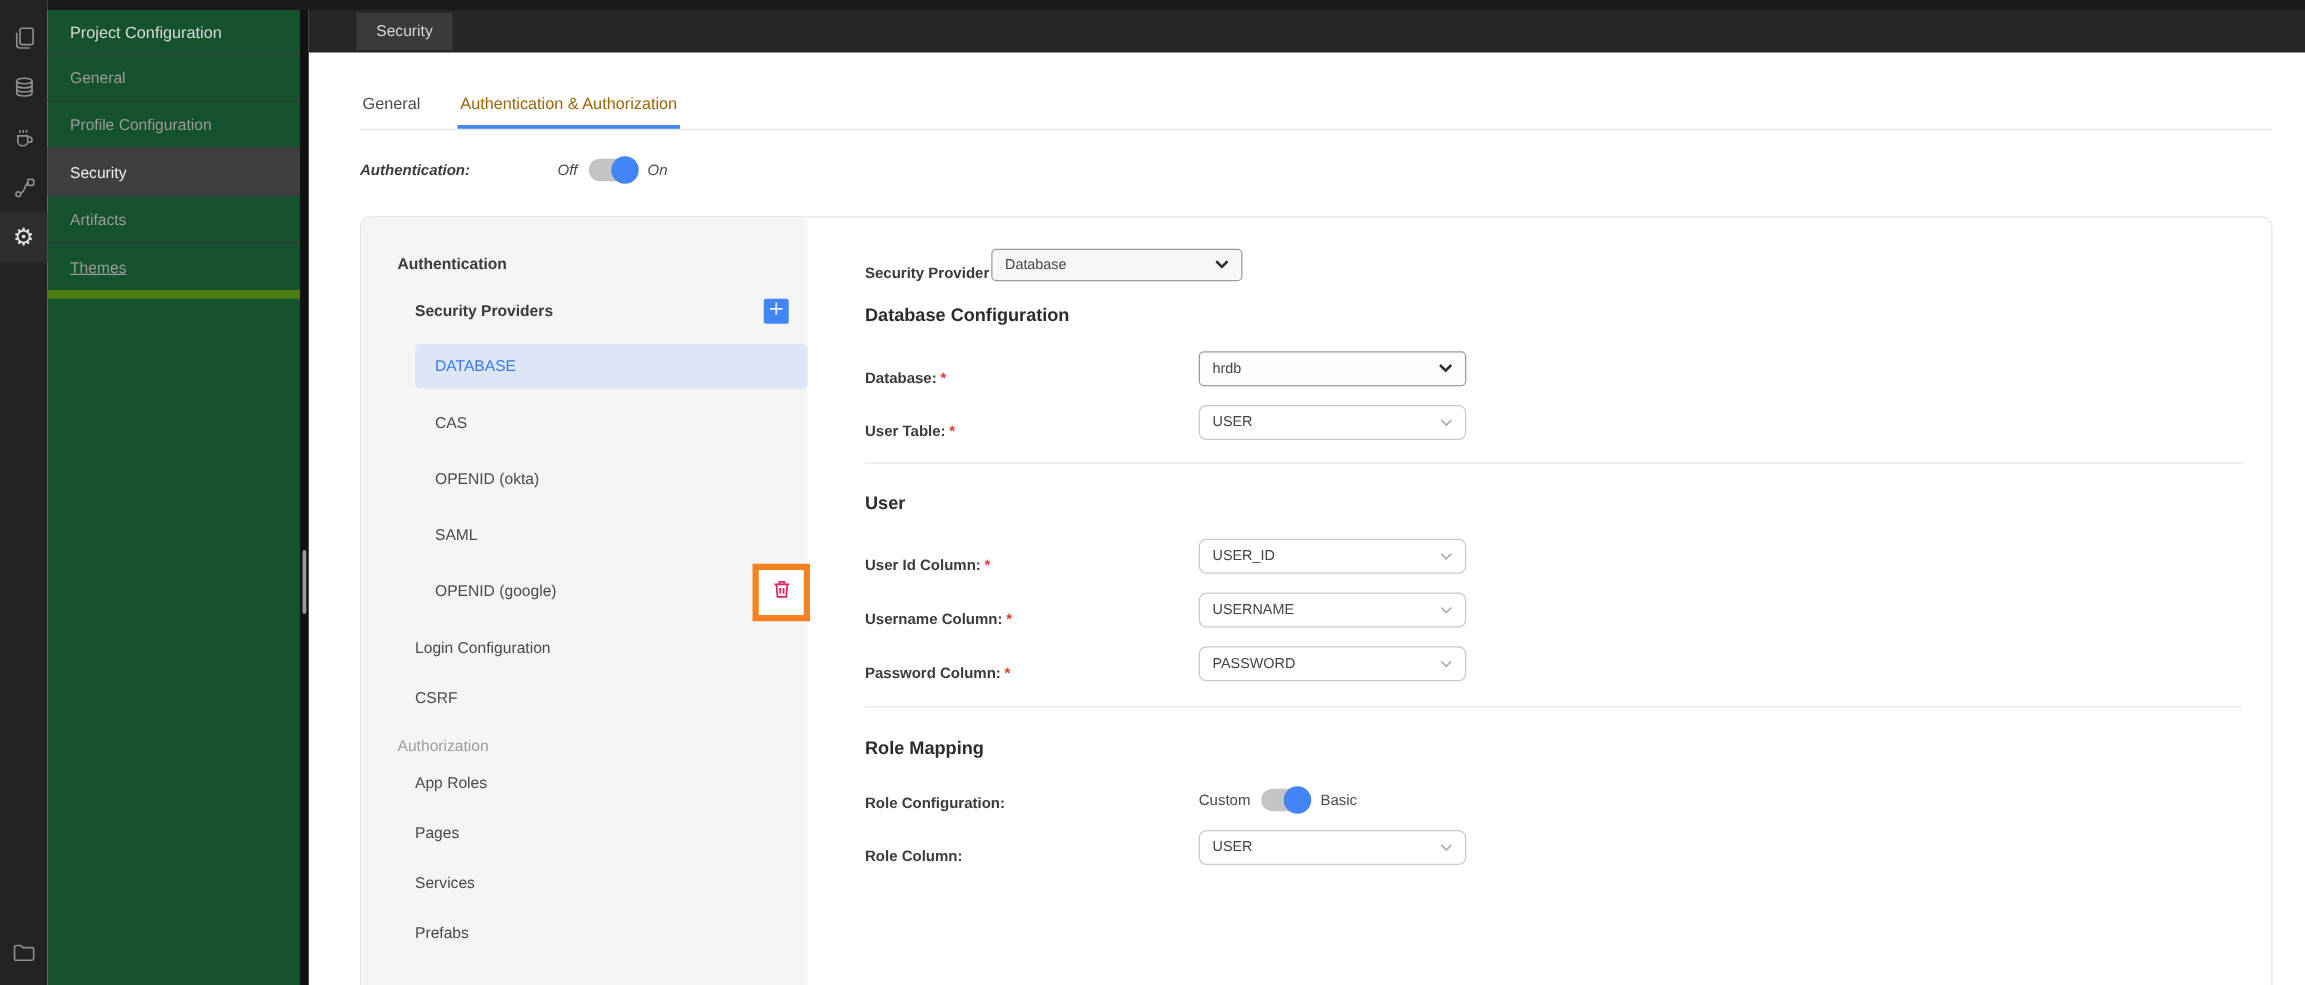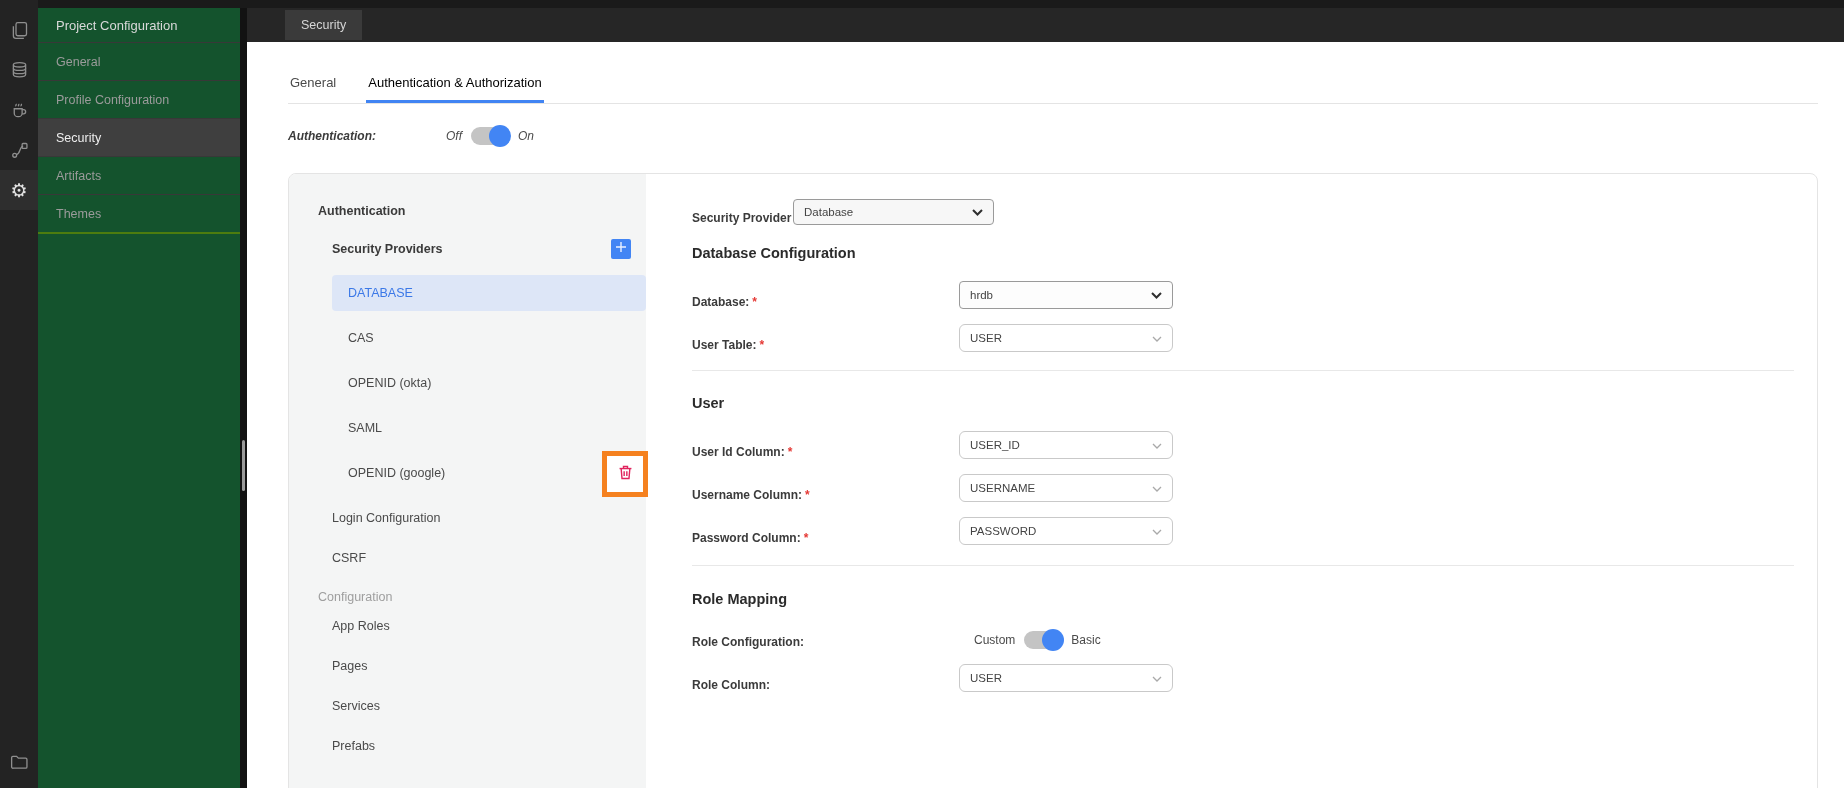--- a/index.html
+++ b/index.html
@@ -19,36 +19,36 @@
   .rail-icon svg{display:block;}
   .rail-icon.active{background:#2e2e2e;color:#e3e3e3;}
   .rail-icon.gear{font-size:19px;line-height:1;}
   .rail-bottom{margin-top:auto;margin-bottom:6px;}
 
   
   .sidebar{width:202px;background:#14532d;flex-shrink:0;}
   .sidebar-title{height:34px;margin-top:8px;display:flex;align-items:center;padding-left:18px;color:#d9d9d9;font-size:13px;}
   .sidebar-item{height:37px;display:flex;align-items:center;padding-left:18px;font-size:12.5px;color:#9b9b9b;border-top:1px solid #383838;cursor:pointer;}
   .sidebar-item.active{background:#3f3f3f;color:#eeeeee;}
-  .sidebar-item:last-child{border-bottom:2px solid #4d7c0f;}
+  .sidebar-item:last-child{border-bottom:7px solid #4d7c0f;text-decoration:underline;}
 
   
   .scroll-strip{width:7px;background:#121212;position:relative;flex-shrink:0;}
   .scroll-thumb{position:absolute;left:2px;top:440px;width:3px;height:51px;background:#9a9a9a;border-radius:2px;}
 
   
   .main{flex:1;display:flex;flex-direction:column;min-width:0;}
   .topbar{height:42px;background:#262626;position:relative;flex-shrink:0;}
   .topbar-tab{position:absolute;left:38px;top:10px;height:30px;padding:0 16px;background:#3a3a3a;color:#d6d6d6;font-size:12.5px;display:flex;align-items:center;cursor:pointer;}
   .content{flex:1;background:#fff;padding-left:41px;overflow:hidden;}
 
   
   .tabs{display:flex;gap:28px;margin-top:33px;width:1530px;border-bottom:1px solid #e4e4e4;}
   .tab{font-size:13px;color:#4a4a4a;padding:0 2px 10px;border-bottom:3px solid transparent;cursor:pointer;}
-  .tab.active{color:#000000;border-bottom-color:#4184f3;}
+  .tab.active{color:#a16207;border-bottom-color:#4184f3;}
 
   
   .auth-row{display:flex;align-items:center;margin-top:21px;height:22px;font-style:italic;}
   .auth-label{width:158px;font-size:12px;font-weight:bold;color:#3b3b3b;}
   .toggle-text{font-size:12px;color:#4a4a4a;}
   .switch{width:38px;height:18px;border-radius:9px;background:#c4c4c4;position:relative;margin:0 9px;cursor:pointer;flex-shrink:0;}
   .switch .knob{position:absolute;top:-2px;width:22px;height:22px;border-radius:50%;background:#4285f4;}
   .switch.on .knob{right:-2px;}
 
   
@@ -74,21 +74,21 @@
   .form-row.sp{margin-bottom:20px;}
   .form-label{width:267px;font-size:12px;font-weight:bold;color:#3b3b3b;flex-shrink:0;}
   .form-label.sp{width:101px;}
   .req{color:#e53935;margin-left:3px;}
   .section-title{font-size:14.5px;font-weight:bold;color:#2b2b2b;margin:6px 0 20px;}
   .divider{border:none;border-top:1px solid #e8e8e8;margin:18px 0 24px;}
   .divider.d2{margin:20px 0 25px;}
   .select{width:214px;height:28px;box-sizing:border-box;border:1px solid #c9c9c9;border-radius:6px;background:#fff;display:flex;align-items:center;justify-content:space-between;padding:0 10px;font-size:11.5px;color:#444;cursor:pointer;}
   .select.native{border-color:#9a9a9a;border-radius:4px;background:#fdfdfd;}
   .select.sp{width:201px;height:26px;background:#f7f7f7;}
-  .toggle-group{display:flex;align-items:center;margin-left:15px;}
+  .toggle-group{display:flex;align-items:center;}
   .role-row{height:22px;}
 </style>
 </head>
 <body>
 
 <div class="top-strip"></div>
 
 <div class="app">
 
   <div class="rail">
@@ -182,21 +182,21 @@
             <div class="provider-item selected">DATABASE</div>
             <div class="provider-item">CAS</div>
             <div class="provider-item">OPENID (okta)</div>
             <div class="provider-item">SAML</div>
             <div class="provider-item">OPENID (google)</div>
           </div>
 
           <div class="panel-item first-after">Login Configuration</div>
           <div class="panel-item">CSRF</div>
 
-          <div class="panel-subheader">Configuration</div>
+          <div class="panel-subheader">Authorization</div>
           <div class="panel-item">App Roles</div>
           <div class="panel-item">Pages</div>
           <div class="panel-item">Services</div>
           <div class="panel-item">Prefabs</div>
 
           <div class="trash-overlay">
             <span>
               <svg width="19" height="19" viewBox="0 0 24 24" fill="none" stroke="#e0245e" stroke-width="1.8">
                 <path d="M4.5 7h15"></path>
                 <path d="M9.5 7V4.5h5V7"></path>

